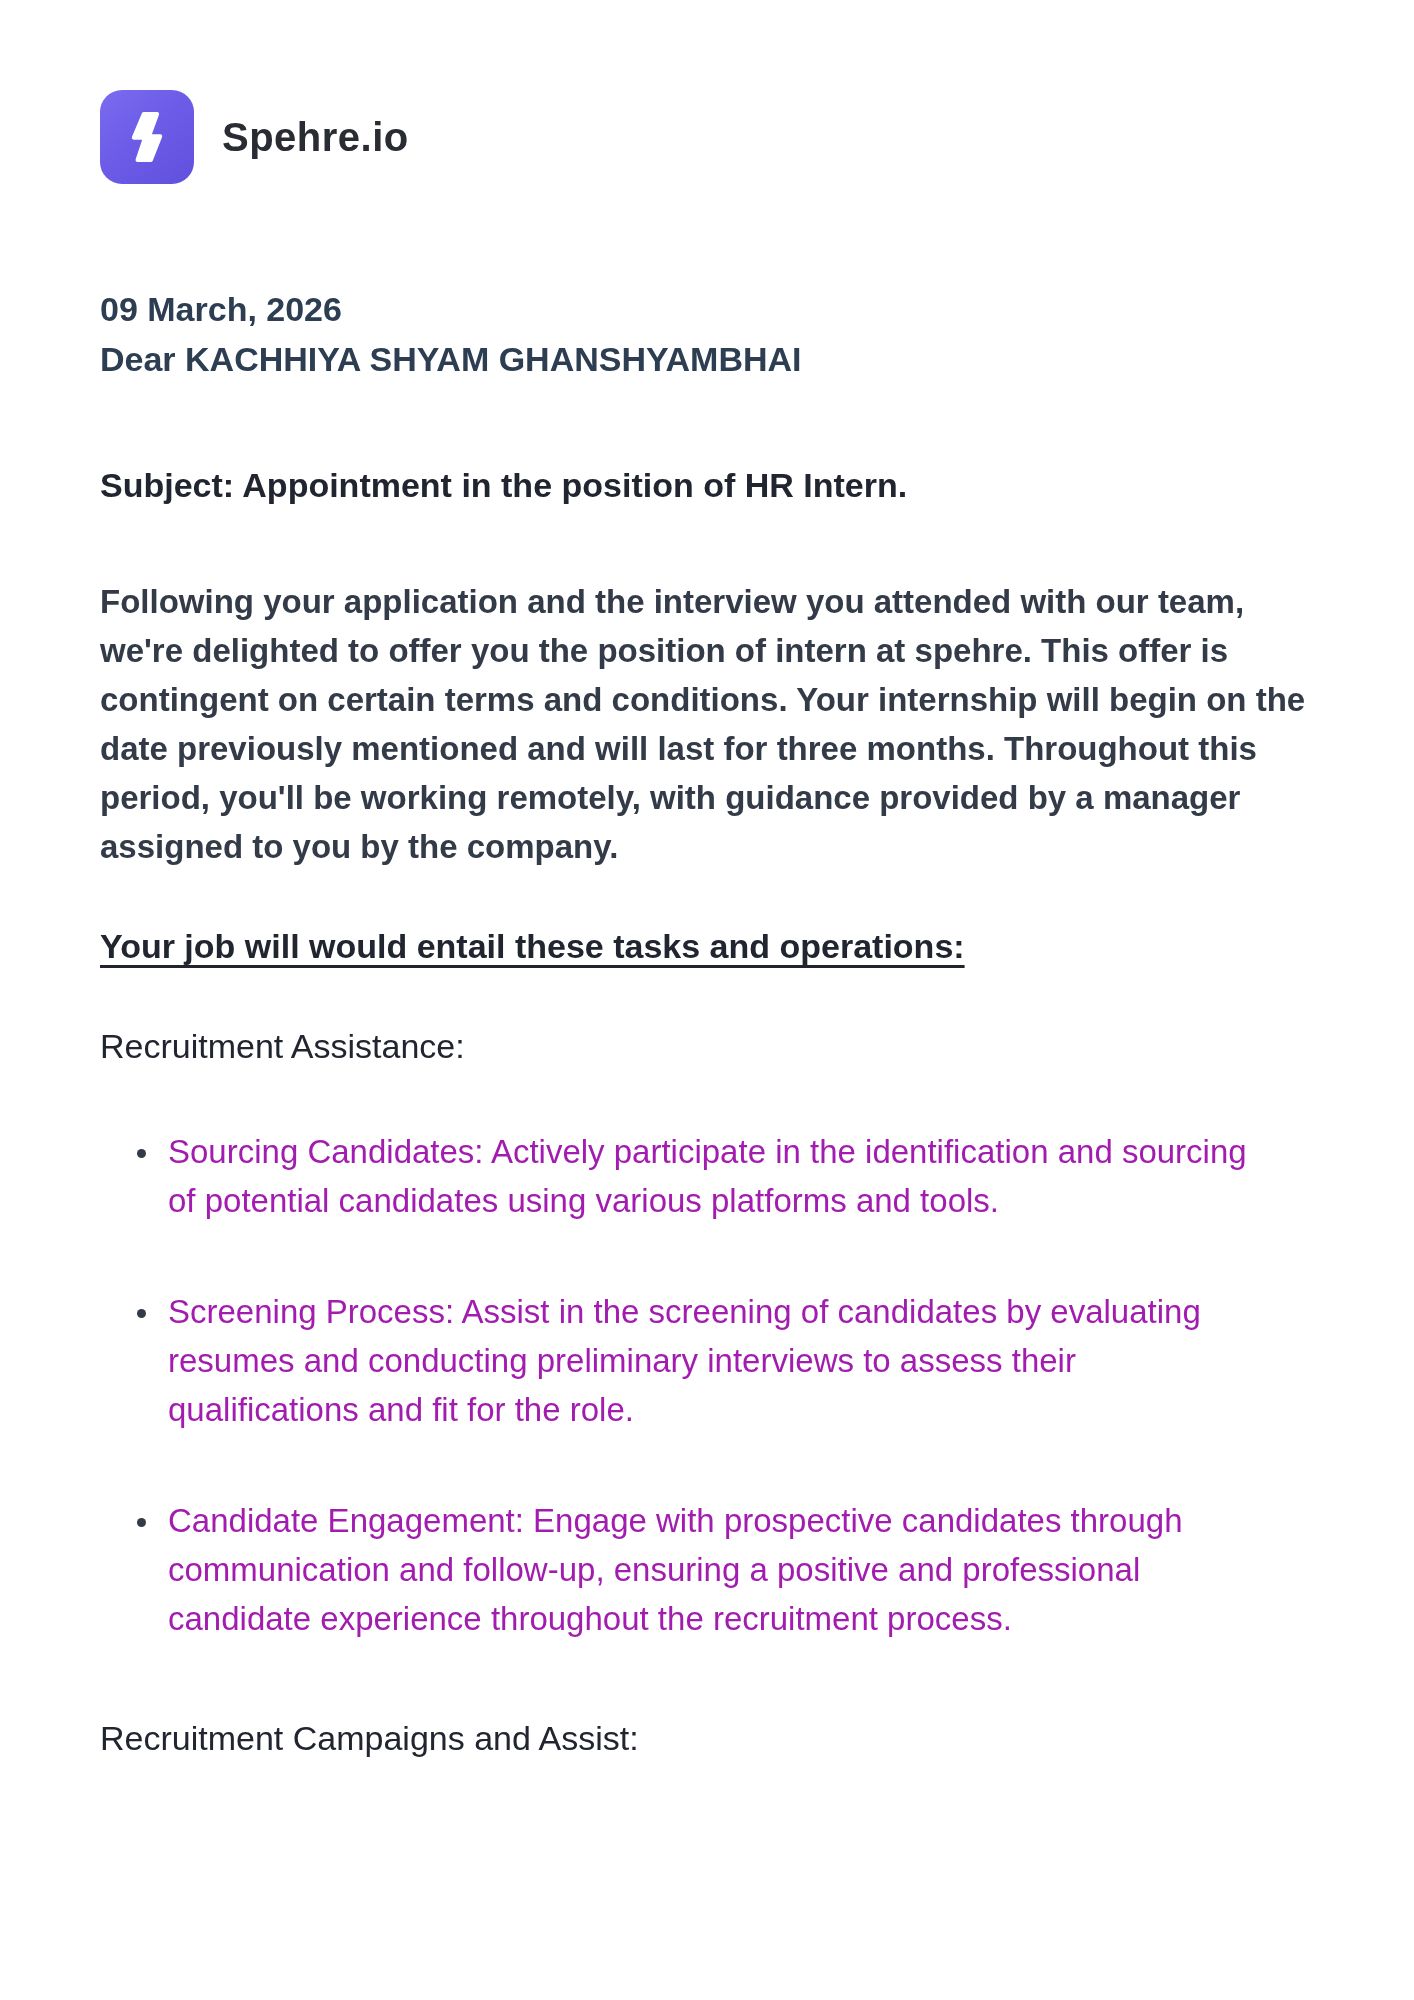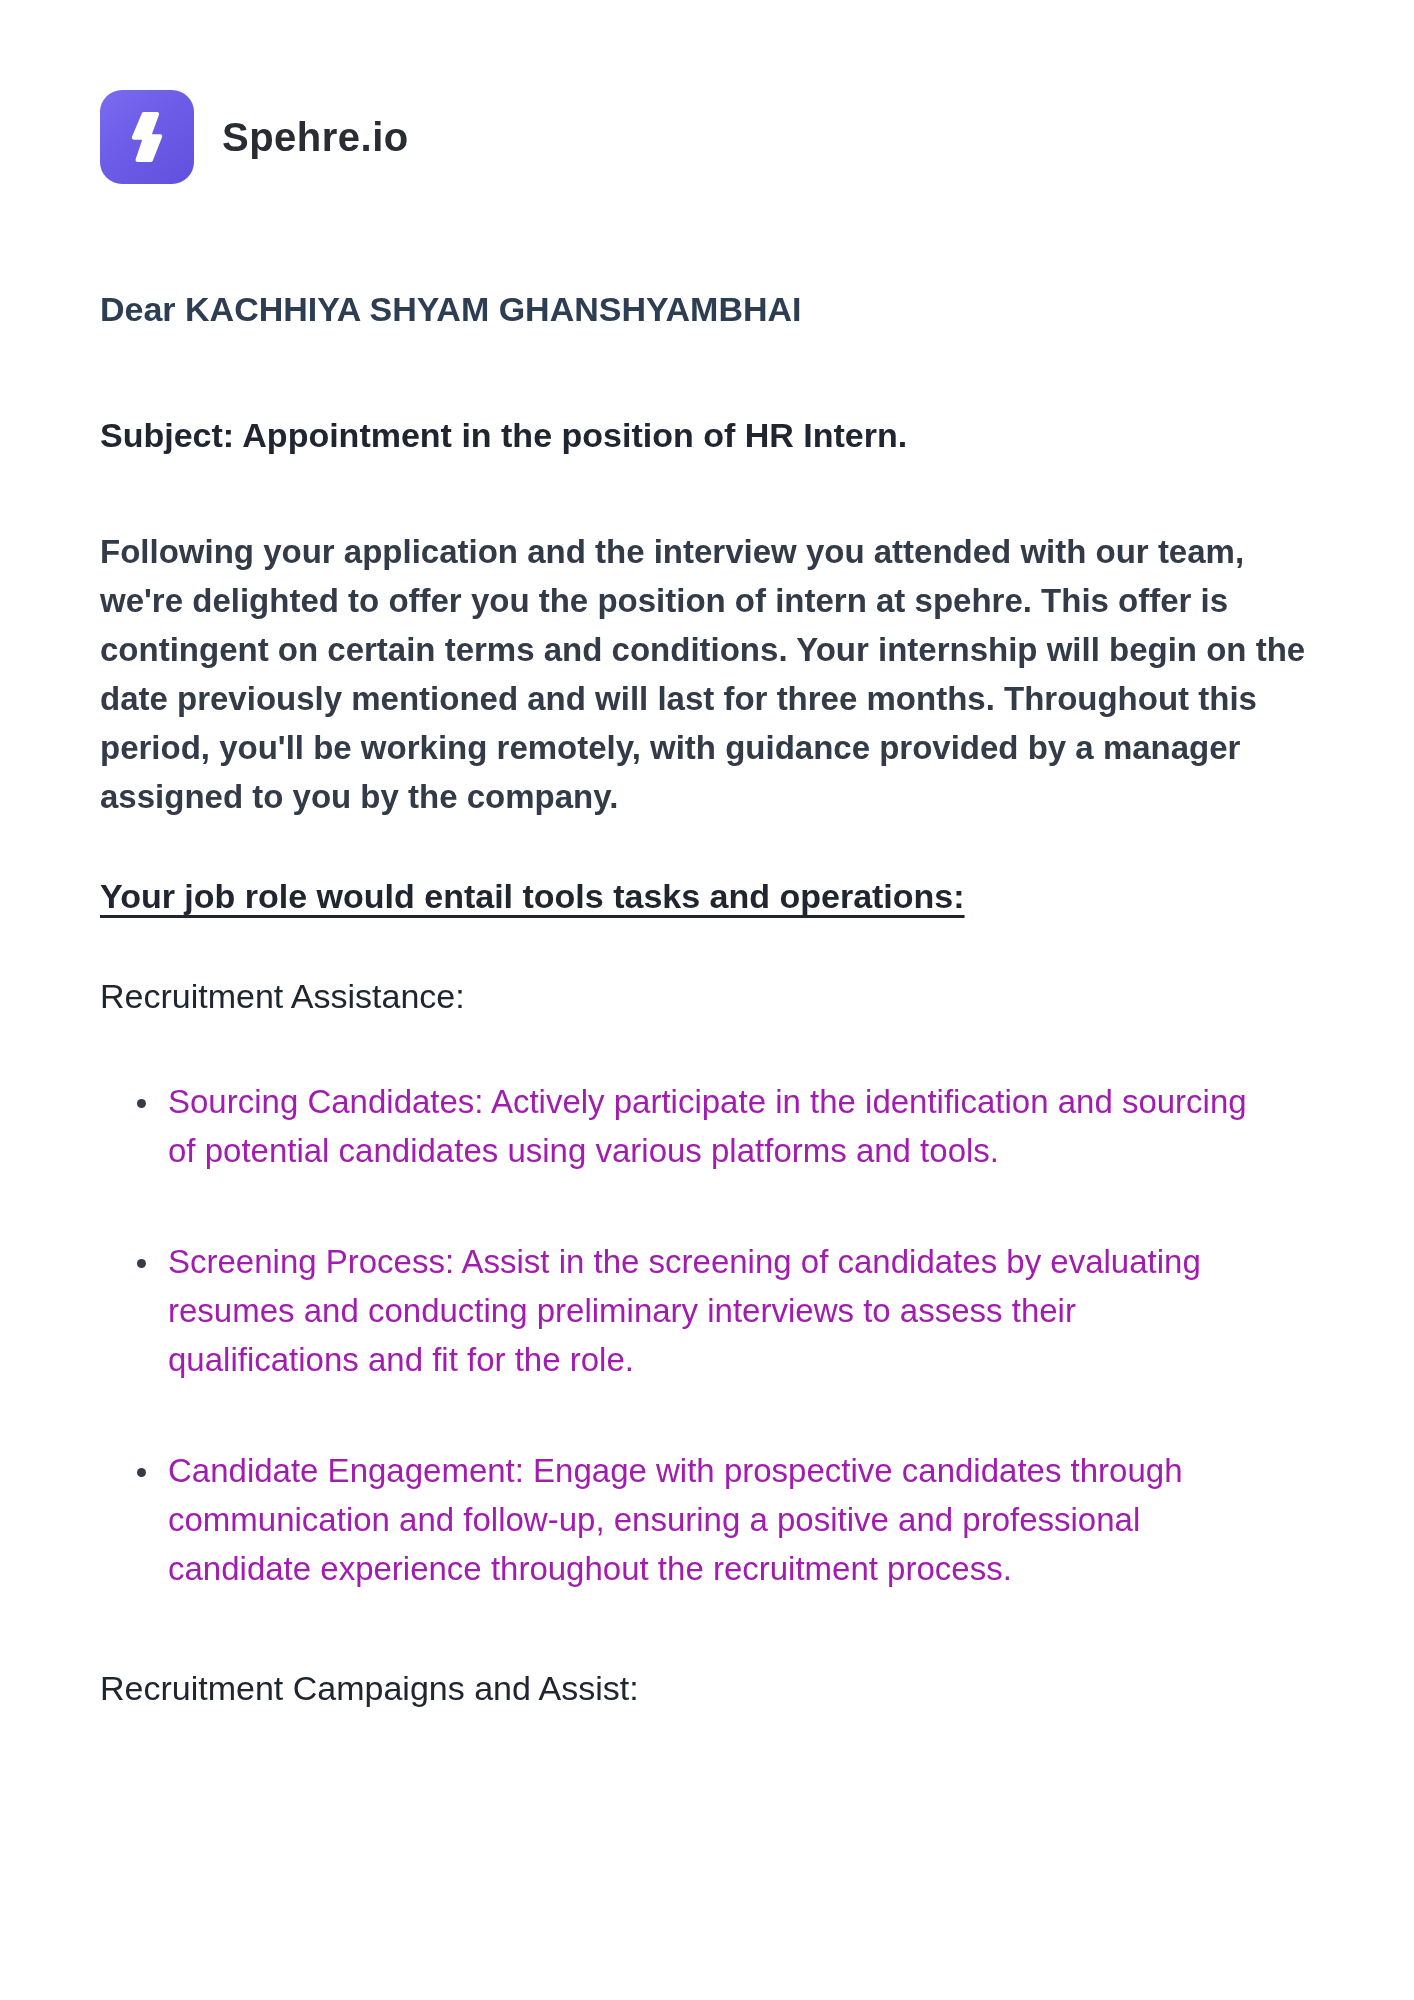--- a/index.html
+++ b/index.html
@@ -110,28 +110,29 @@
   <header class="logo-row">
     <div class="logo-badge">
       <svg viewBox="0 0 100 100" aria-hidden="true">
         <path d="M66 13 H45 L29 51 H47 L35 87 H56 L71 49 H53 Z" fill="#ffffff" stroke="#ffffff" stroke-width="7" stroke-linejoin="round" stroke-linecap="round"></path>
       </svg>
     </div>
     <div class="brand">Spehre.io</div>
   </header>
 
   <div class="date-block">
+    <div>09 March, 2026</div>
     <div>Dear KACHHIYA SHYAM GHANSHYAMBHAI</div>
   </div>
 
   <div class="subject">Subject: Appointment in the position of HR Intern.</div>
 
   <p class="intro">Following your application and the interview you attended with our team, we're delighted to offer you the position of intern at spehre. This offer is contingent on certain terms and conditions. Your internship will begin on the date previously mentioned and will last for three months. Throughout this period, you'll be working remotely, with guidance provided by a manager assigned to you by the company.</p>
 
-  <div class="tasks-heading">Your job role would entail tools tasks and operations:</div>
+  <div class="tasks-heading">Your job will would entail these tasks and operations:</div>
 
   <div class="section-heading">Recruitment Assistance:</div>
 
   <ul class="bullets">
     <li>Sourcing Candidates: Actively participate in the identification and sourcing of potential candidates using various platforms and tools.</li>
     <li>Screening Process: Assist in the screening of candidates by evaluating resumes and conducting preliminary interviews to assess their qualifications and fit for the role.</li>
     <li>Candidate Engagement: Engage with prospective candidates through communication and follow-up, ensuring a positive and professional candidate experience throughout the recruitment process.</li>
   </ul>
 
   <div class="section-heading campaigns-heading">Recruitment Campaigns and Assist:</div>

